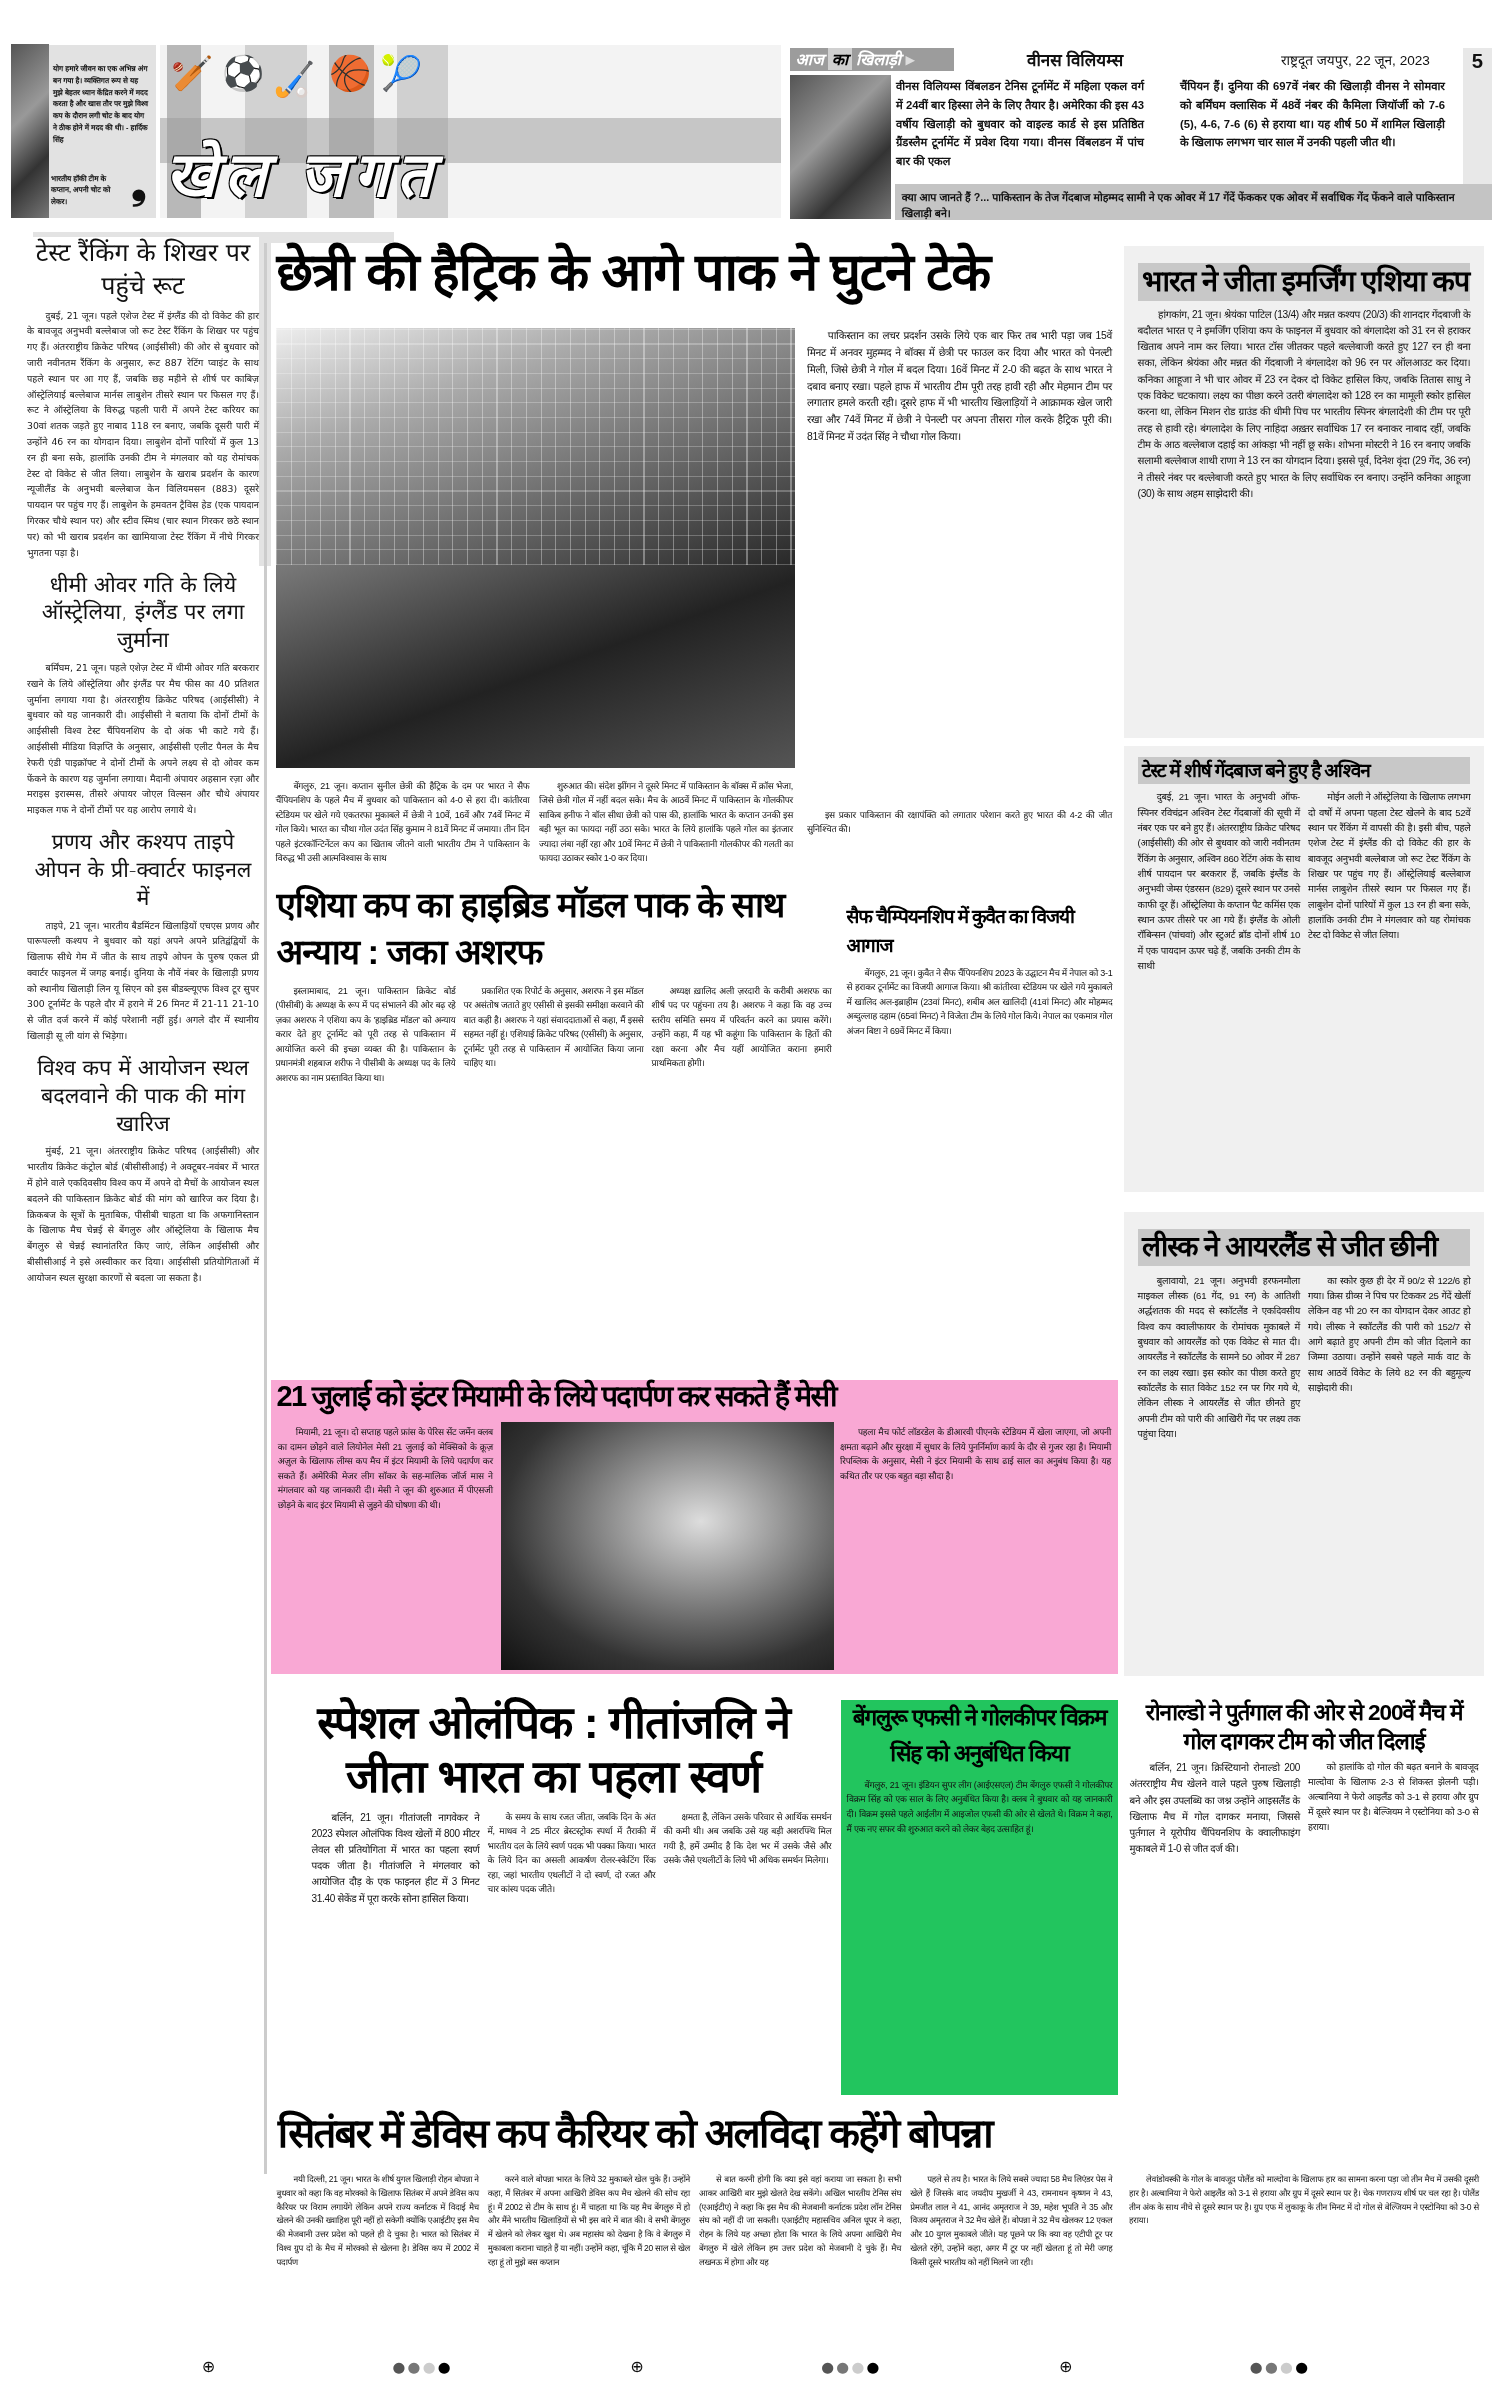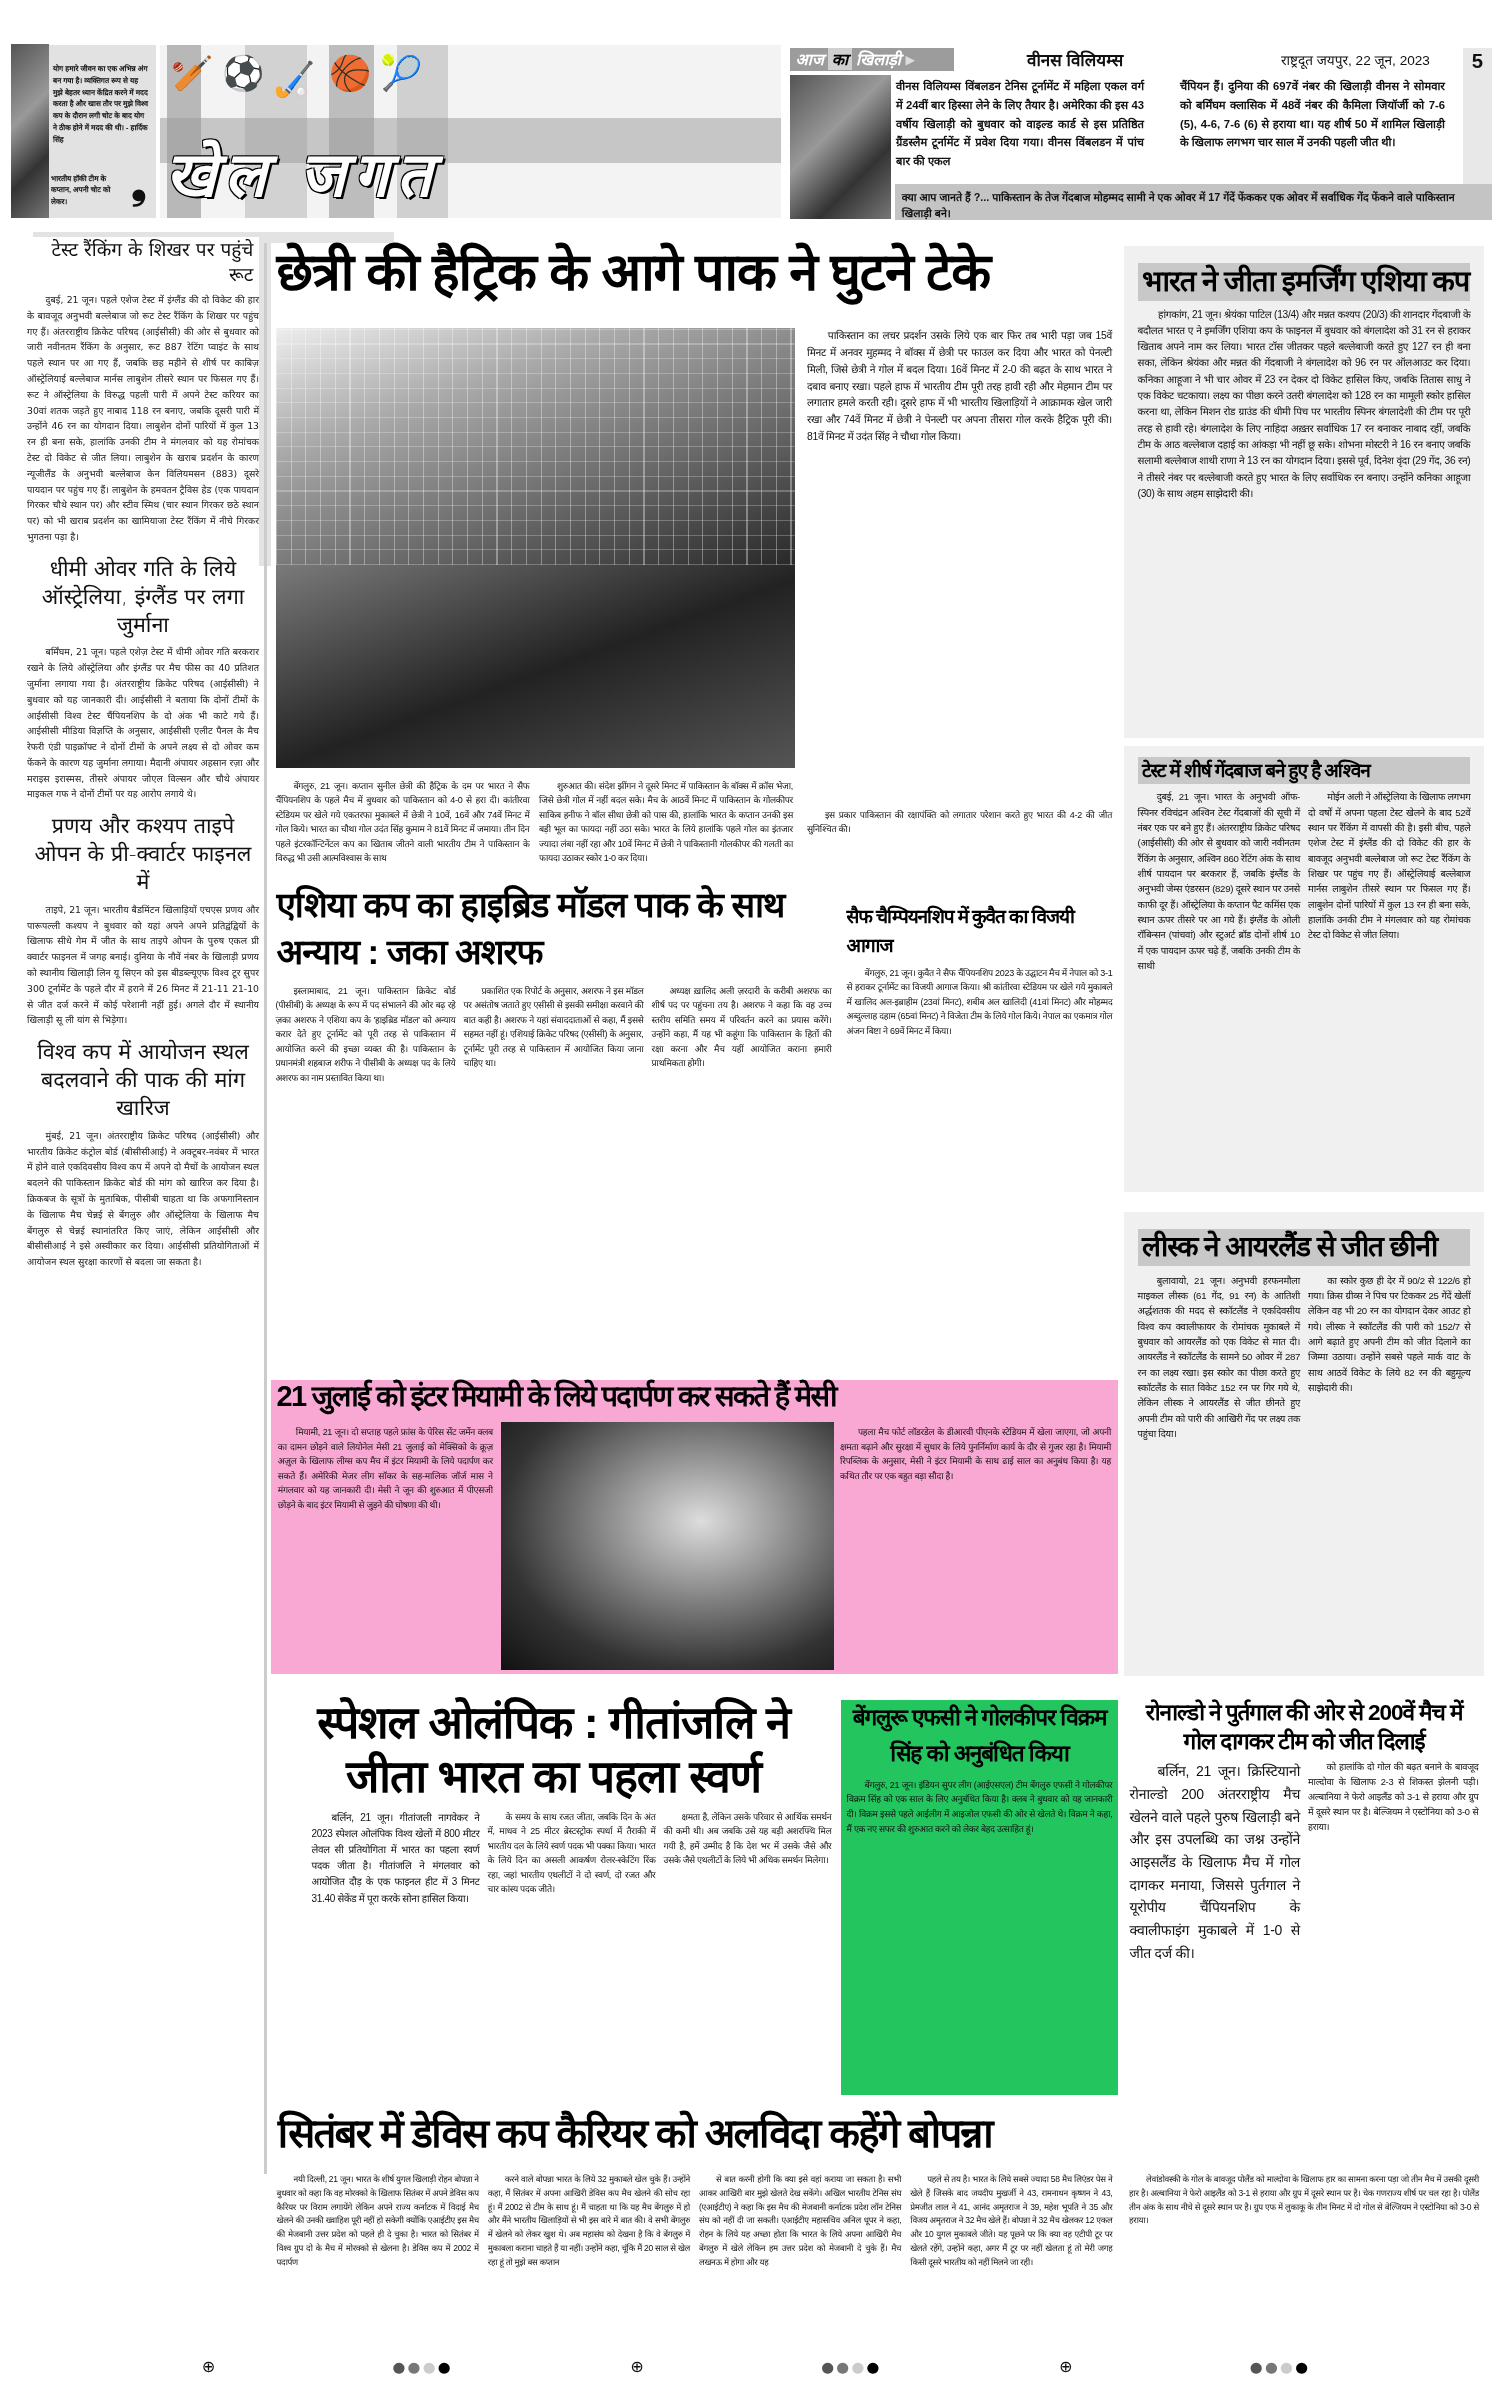--- a/index.html
+++ b/index.html
@@ -82,21 +82,21 @@
   </div>
   <div class="abs photo" style="left:0;top:27px;width:101px;height:144px;"></div>
   <div class="abs" style="left:106px;top:29px;width:248px;font-size:11.3px;line-height:1.66;font-weight:bold;font-family:'Liberation Sans',sans-serif;text-align:justify;">वीनस विलियम्स विंबलडन टेनिस टूर्नामेंट में महिला एकल वर्ग में 24वीं बार हिस्सा लेने के लिए तैयार है। अमेरिका की इस 43 वर्षीय खिलाड़ी को बुधवार को वाइल्ड कार्ड से इस प्रतिष्ठित ग्रैंडस्लैम टूर्नामेंट में प्रवेश दिया गया। वीनस विंबलडन में पांच बार की एकल</div>
   <div class="abs" style="left:390px;top:29px;width:265px;font-size:11.3px;line-height:1.66;font-weight:bold;font-family:'Liberation Sans',sans-serif;text-align:justify;">चैंपियन हैं। दुनिया की 697वें नंबर की खिलाड़ी वीनस ने सोमवार को बर्मिंघम क्लासिक में 48वें नंबर की कैमिला जियॉर्जी को 7-6 (5), 4-6, 7-6 (6) से हराया था। यह शीर्ष 50 में शामिल खिलाड़ी के खिलाफ लगभग चार साल में उनकी पहली जीत थी।</div>
   <div class="abs" style="left:105px;top:136px;width:597px;height:36px;background:#c4c4c4;padding:4.5px 6.8px;">
     <div style="font-size:10.7px;line-height:1.5;font-weight:bold;font-family:'Liberation Sans',sans-serif;">क्या आप जानते हैं ?... पाकिस्तान के तेज गेंदबाज मोहम्मद सामी ने एक ओवर में 17 गेंदें फेंककर एक ओवर में सर्वाधिक गेंद फेंकने वाले पाकिस्तान खिलाड़ी बने।</div>
   </div>
 </div>
 
 <div class="abs" style="left:27px;top:237px;width:232px;height:1931px;z-index:6;background:#fff;">
-  <div class="head-light" style="font-size:19px;margin:0 5.6px 5.6px;text-align:right;">टेस्ट रैंकिंग के शिखर पर पहुंचे रूट</div>
+  <div class="head-light" style="font-size:25px;margin:0 5.6px 5.6px;">टेस्ट रैंकिंग के शिखर पर पहुंचे रूट</div>
   <p class="body-text" style="font-size:9.3px;line-height:1.7;">दुबई, 21 जून। पहले एशेज टेस्ट में इंग्लैंड की दो विकेट की हार के बावजूद अनुभवी बल्लेबाज जो रूट टेस्ट रैंकिंग के शिखर पर पहुंच गए हैं। अंतरराष्ट्रीय क्रिकेट परिषद (आईसीसी) की ओर से बुधवार को जारी नवीनतम रैंकिंग के अनुसार, रूट 887 रेटिंग प्वाइंट के साथ पहले स्थान पर आ गए हैं, जबकि छह महीने से शीर्ष पर काबिज़ ऑस्ट्रेलियाई बल्लेबाज मार्नस लाबुशेन तीसरे स्थान पर फिसल गए हैं। रूट ने ऑस्ट्रेलिया के विरुद्ध पहली पारी में अपने टेस्ट करियर का 30वां शतक जड़ते हुए नाबाद 118 रन बनाए, जबकि दूसरी पारी में उन्होंने 46 रन का योगदान दिया। लाबुशेन दोनों पारियों में कुल 13 रन ही बना सके, हालांकि उनकी टीम ने मंगलवार को यह रोमांचक टेस्ट दो विकेट से जीत लिया। लाबुशेन के खराब प्रदर्शन के कारण न्यूजीलैंड के अनुभवी बल्लेबाज केन विलियमसन (883) दूसरे पायदान पर पहुंच गए हैं। लाबुशेन के हमवतन ट्रैविस हेड (एक पायदान गिरकर चौथे स्थान पर) और स्टीव स्मिथ (चार स्थान गिरकर छठे स्थान पर) को भी खराब प्रदर्शन का खामियाजा टेस्ट रैंकिंग में नीचे गिरकर भुगतना पड़ा है।</p>
   <div class="head-light" style="font-size:21.5px;margin:10.2px 5.6px 5.6px;">धीमी ओवर गति के लिये ऑस्ट्रेलिया, इंग्लैंड पर लगा जुर्माना</div>
   <p class="body-text" style="font-size:9.3px;line-height:1.7;">बर्मिंघम, 21 जून। पहले एशेज़ टेस्ट में धीमी ओवर गति बरकरार रखने के लिये ऑस्ट्रेलिया और इंग्लैंड पर मैच फीस का 40 प्रतिशत जुर्माना लगाया गया है। अंतरराष्ट्रीय क्रिकेट परिषद (आईसीसी) ने बुधवार को यह जानकारी दी। आईसीसी ने बताया कि दोनों टीमों के आईसीसी विश्व टेस्ट चैंपियनशिप के दो अंक भी काटे गये हैं। आईसीसी मीडिया विज्ञप्ति के अनुसार, आईसीसी एलीट पैनल के मैच रेफरी एंडी पाइक्रॉफ्ट ने दोनों टीमों के अपने लक्ष्य से दो ओवर कम फेंकने के कारण यह जुर्माना लगाया। मैदानी अंपायर अहसान रज़ा और मराइस इरास्मस, तीसरे अंपायर जोएल विल्सन और चौथे अंपायर माइकल गफ ने दोनों टीमों पर यह आरोप लगाये थे।</p>
   <div class="head-light" style="font-size:21.5px;margin:10.2px 5.6px 5.6px;">प्रणय और कश्यप ताइपे ओपन के प्री-क्वार्टर फाइनल में</div>
   <p class="body-text" style="font-size:9.3px;line-height:1.7;">ताइपे, 21 जून। भारतीय बैडमिंटन खिलाड़ियों एचएस प्रणय और पारूपल्ली कश्यप ने बुधवार को यहां अपने अपने प्रतिद्वंद्वियों के खिलाफ सीधे गेम में जीत के साथ ताइपे ओपन के पुरुष एकल प्री क्वार्टर फाइनल में जगह बनाई। दुनिया के नौवें नंबर के खिलाड़ी प्रणय को स्थानीय खिलाड़ी लिन यू सिएन को इस बीडब्ल्यूएफ विश्व टूर सुपर 300 टूर्नामेंट के पहले दौर में हराने में 26 मिनट में 21-11 21-10 से जीत दर्ज करने में कोई परेशानी नहीं हुई। अगले दौर में स्थानीय खिलाड़ी सू ली यांग से भिड़ेगा।</p>
   <div class="head-light" style="font-size:21.5px;margin:10.2px 5.6px 5.6px;">विश्व कप में आयोजन स्थल बदलवाने की पाक की मांग खारिज</div>
   <p class="body-text" style="font-size:9.3px;line-height:1.7;">मुंबई, 21 जून। अंतरराष्ट्रीय क्रिकेट परिषद (आईसीसी) और भारतीय क्रिकेट कंट्रोल बोर्ड (बीसीसीआई) ने अक्टूबर-नवंबर में भारत में होने वाले एकदिवसीय विश्व कप में अपने दो मैचों के आयोजन स्थल बदलने की पाकिस्तान क्रिकेट बोर्ड की मांग को खारिज कर दिया है। क्रिकबज के सूत्रों के मुताबिक, पीसीबी चाहता था कि अफगानिस्तान के खिलाफ मैच चेन्नई से बेंगलुरु और ऑस्ट्रेलिया के खिलाफ मैच बेंगलुरु से चेन्नई स्थानांतरित किए जाएं, लेकिन आईसीसी और बीसीसीआई ने इसे अस्वीकार कर दिया। आईसीसी प्रतियोगिताओं में आयोजन स्थल सुरक्षा कारणों से बदला जा सकता है।</p>
 </div>
 <div class="abs rule-v" style="left:264px;top:243px;height:1931px;z-index:6;"></div>
 
@@ -169,21 +169,21 @@
 </div>
 
 <div class="abs" style="left:841px;top:1700px;width:277px;height:395px;z-index:6;background:#22c55e;padding:0 5.6px;">
   <div class="head-black" style="font-size:22.6px;text-align:center;line-height:1.6;">बेंगलुरू एफसी ने गोलकीपर विक्रम सिंह को अनुबंधित किया</div>
   <p class="cond" style="font-size:9px;line-height:1.62;margin-top:5.6px;">बेंगलुरु, 21 जून। इंडियन सुपर लीग (आईएसएल) टीम बेंगलुरु एफसी ने गोलकीपर विक्रम सिंह को एक साल के लिए अनुबंधित किया है। क्लब ने बुधवार को यह जानकारी दी। विक्रम इससे पहले आईलीग में आइजोल एफसी की ओर से खेलते थे। विक्रम ने कहा, मैं एक नए सफर की शुरुआत करने को लेकर बेहद उत्साहित हूं।</p>
 </div>
 
 <div class="abs" style="left:1124px;top:1688px;width:360px;height:486px;z-index:6;background:#fff;padding:0 5.6px;">
   <div class="head-black" style="font-size:22.6px;line-height:1.25;text-align:center;margin-top:11.3px;">रोनाल्डो ने पुर्तगाल की ओर से 200वें मैच में गोल दागकर टीम को जीत दिलाई</div>
   <div style="display:flex;gap:8px;margin-top:4.5px;">
-    <p class="cond" style="flex:1;font-size:14px;line-height:1.62;">बर्लिन, 21 जून। क्रिस्टियानो रोनाल्डो 200 अंतरराष्ट्रीय मैच खेलने वाले पहले पुरुष खिलाड़ी बने और इस उपलब्धि का जश्न उन्होंने आइसलैंड के खिलाफ मैच में गोल दागकर मनाया, जिससे पुर्तगाल ने यूरोपीय चैंपियनशिप के क्वालीफाइंग मुकाबले में 1-0 से जीत दर्ज की।</p>
+    <p class="cond" style="flex:1;font-size:10px;line-height:1.62;">बर्लिन, 21 जून। क्रिस्टियानो रोनाल्डो 200 अंतरराष्ट्रीय मैच खेलने वाले पहले पुरुष खिलाड़ी बने और इस उपलब्धि का जश्न उन्होंने आइसलैंड के खिलाफ मैच में गोल दागकर मनाया, जिससे पुर्तगाल ने यूरोपीय चैंपियनशिप के क्वालीफाइंग मुकाबले में 1-0 से जीत दर्ज की।</p>
     <p class="cond" style="flex:1;font-size:9.3px;line-height:1.62;">को हालांकि दो गोल की बढ़त बनाने के बावजूद माल्दोवा के खिलाफ 2-3 से शिकस्त झेलनी पड़ी। अल्बानिया ने फेरो आइलैंड को 3-1 से हराया और ग्रुप में दूसरे स्थान पर है। बेल्जियम ने एस्टोनिया को 3-0 से हराया।</p>
   </div>
 </div>
 
 <div class="abs" style="left:271px;top:2110px;width:1220px;height:215px;z-index:6;background:#fff;">
   <div class="head-black" style="font-size:40px;padding-left:6.8px;white-space:nowrap;letter-spacing:-1.7px;width:847px;">सितंबर में डेविस कप कैरियर को अलविदा कहेंगे बोपन्ना</div>
   <div class="abs" style="left:0;top:63px;width:847px;display:flex;gap:9px;padding:0 5.6px;">
     <p class="cond" style="flex:1;font-size:8.5px;line-height:1.62;">नयी दिल्ली, 21 जून। भारत के शीर्ष युगल खिलाड़ी रोहन बोपन्ना ने बुधवार को कहा कि वह मोरक्को के खिलाफ सितंबर में अपने डेविस कप कैरियर पर विराम लगायेंगे लेकिन अपने राज्य कर्नाटक में विदाई मैच खेलने की उनकी ख्वाहिश पूरी नहीं हो सकेगी क्योंकि एआईटीए इस मैच की मेजबानी उत्तर प्रदेश को पहले ही दे चुका है। भारत को सितंबर में विश्व ग्रुप दो के मैच में मोरक्को से खेलना है। डेविस कप में 2002 में पदार्पण</p>
     <p class="cond" style="flex:1;font-size:8.5px;line-height:1.62;">करने वाले बोपन्ना भारत के लिये 32 मुकाबले खेल चुके हैं। उन्होंने कहा, मैं सितंबर में अपना आखिरी डेविस कप मैच खेलने की सोच रहा हूं। मैं 2002 से टीम के साथ हूं। मैं चाहता था कि यह मैच बेंगलुरु में हो और मैंने भारतीय खिलाड़ियों से भी इस बारे में बात की। वे सभी बेंगलुरु में खेलने को लेकर खुश थे। अब महासंघ को देखना है कि वे बेंगलुरु में मुकाबला कराना चाहते हैं या नहीं। उन्होंने कहा, चूंकि मैं 20 साल से खेल रहा हूं तो मुझे बस कप्तान</p>
     <p class="cond" style="flex:1;font-size:8.5px;line-height:1.62;">से बात करनी होगी कि क्या इसे वहां कराया जा सकता है। सभी आकर आखिरी बार मुझे खेलते देख सकेंगे। अखिल भारतीय टेनिस संघ (एआईटीए) ने कहा कि इस मैच की मेजबानी कर्नाटक प्रदेश लॉन टेनिस संघ को नहीं दी जा सकती। एआईटीए महासचिव अनिल धूपर ने कहा, रोहन के लिये यह अच्छा होता कि भारत के लिये अपना आखिरी मैच बेंगलुरु में खेले लेकिन हम उत्तर प्रदेश को मेजबानी दे चुके हैं। मैच लखनऊ में होगा और यह</p>

